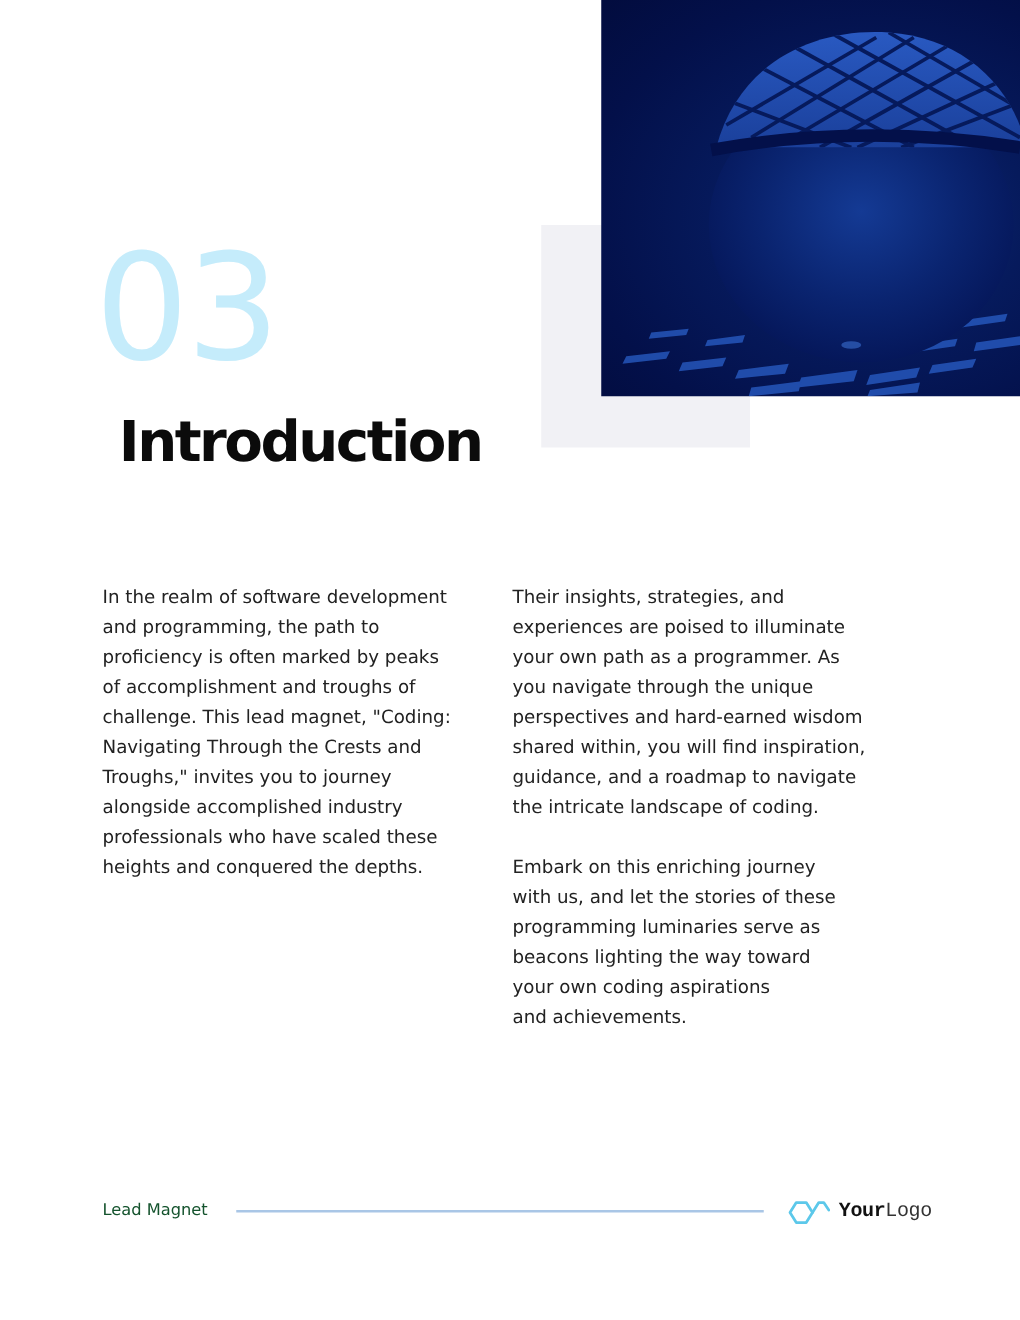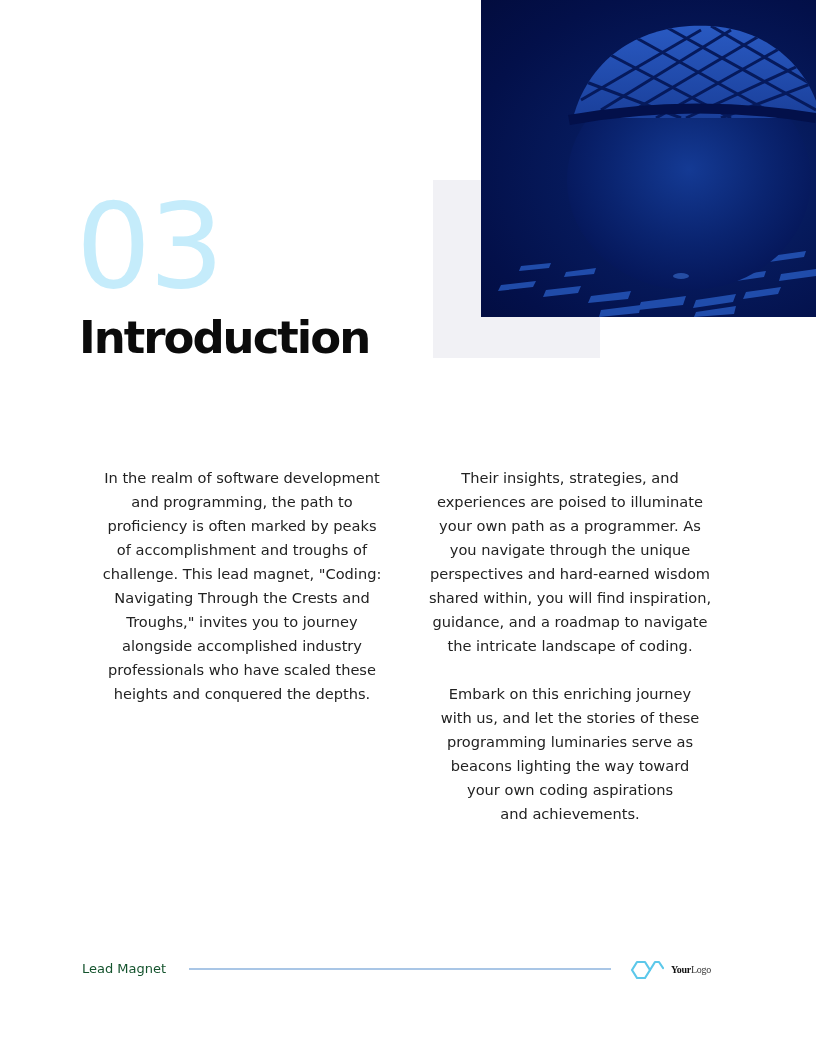--- a/index.html
+++ b/index.html
@@ -24,36 +24,36 @@
   }
   .section-title {
     position: absolute; left: 79px; top: 308px;
     font-family: "DejaVu Sans", sans-serif; font-size: 45px; line-height: 60px;
     color: #0b0b0b; font-weight: bold; letter-spacing: -2px;
   }
   .col {
     position: absolute; top: 466px; width: 320px;
     font-family: "DejaVu Sans", sans-serif; font-size: 14.6px; line-height: 24px; color: #222;
   }
-  .col p { margin: 0 0 24px 0; white-space: pre-line; text-align: center; }
+  .col p { margin: 0 0 24px 0; white-space: pre-line; }
   .col-left { left: 82px; }
   .col-right { left: 410px; }
   .footer-label {
     position: absolute; left: 82px; top: 960px;
     font-family: "DejaVu Sans", sans-serif; font-size: 13px; line-height: 18px; color: #14532d;
   }
   .footer-line {
     position: absolute; left: 189px; top: 968px; width: 422px; height: 2px;
     background: #a9c6e6;
   }
   .logo {
     position: absolute; left: 630px; top: 958px; display: flex; align-items: center; gap: 7px;
   }
   .logo-text {
-    font-family: Liberation Serif, serif; font-size: 10px; color: #111; letter-spacing: -0.3px;
+    font-family: Liberation Mono, monospace; font-size: 16px; color: #111; letter-spacing: -0.3px;
   }
   .logo-text b { font-weight: bold; }
   .logo-text span.light { font-weight: normal; color: #333; }
 </style>
 </head>
 <body>
 
 <div class="gray-block"></div>
 
 <div class="hero-image">
@@ -106,21 +106,21 @@
         <path d="M100 80 L200 118"></path>
           <path d="M230 26 L340 90"></path>
       </g>
     </g>
     <path d="M88 120 Q210 98 335 118" stroke="#03104a" stroke-width="10" fill="none"></path>
     <ellipse cx="200" cy="276" rx="8" ry="3" fill="#3a6fd0" opacity="0.6"></ellipse>
   </svg>
 </div>
 
 <div class="section-number">03</div>
-<h1 class="section-title" style="margin:0;">Introduction</h1>
+<h1 class="section-title" style="margin:16px;">Introduction</h1>
 
 <div class="col col-left">
   <p>In the realm of software development
 and programming, the path to
 proficiency is often marked by peaks
 of accomplishment and troughs of
 challenge. This lead magnet, "Coding:
 Navigating Through the Crests and
 Troughs," invites you to journey
 alongside accomplished industry

